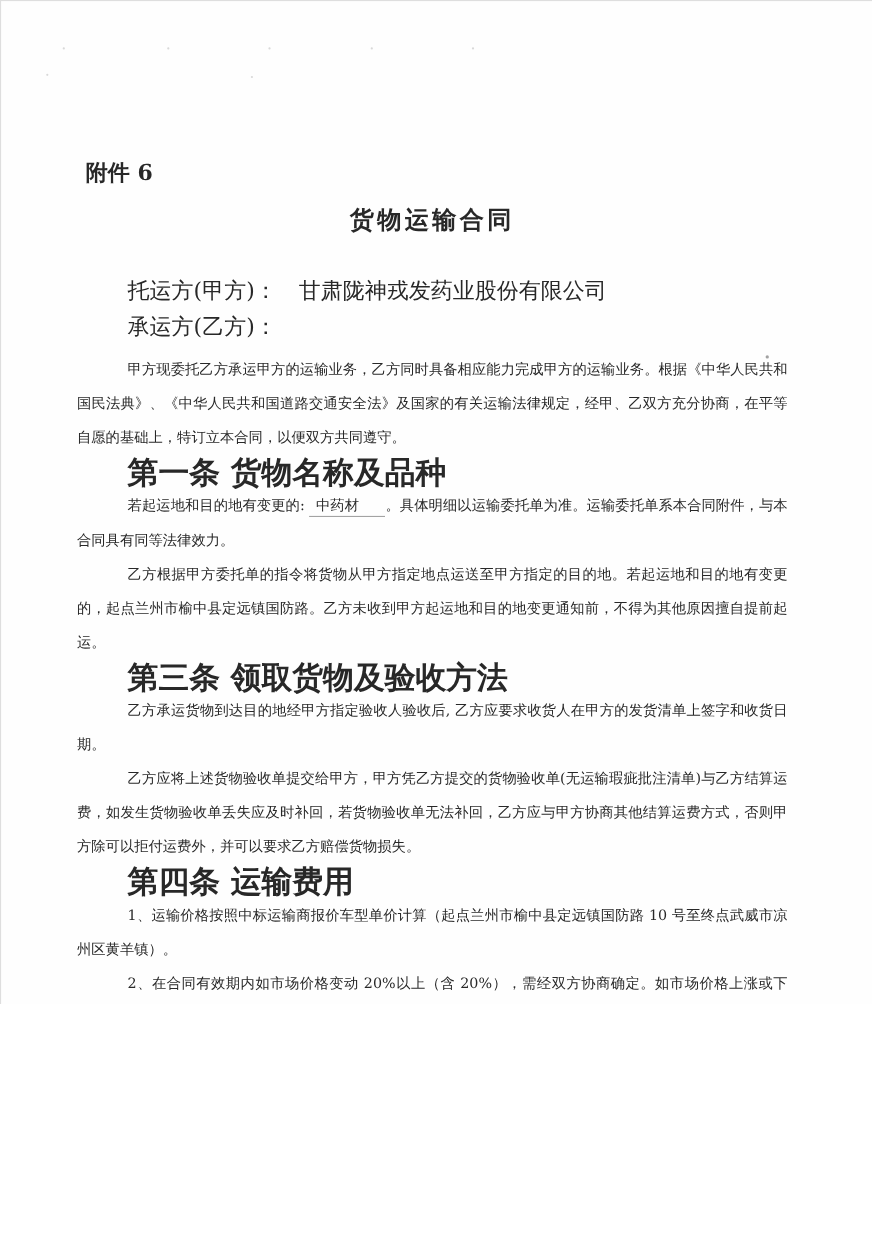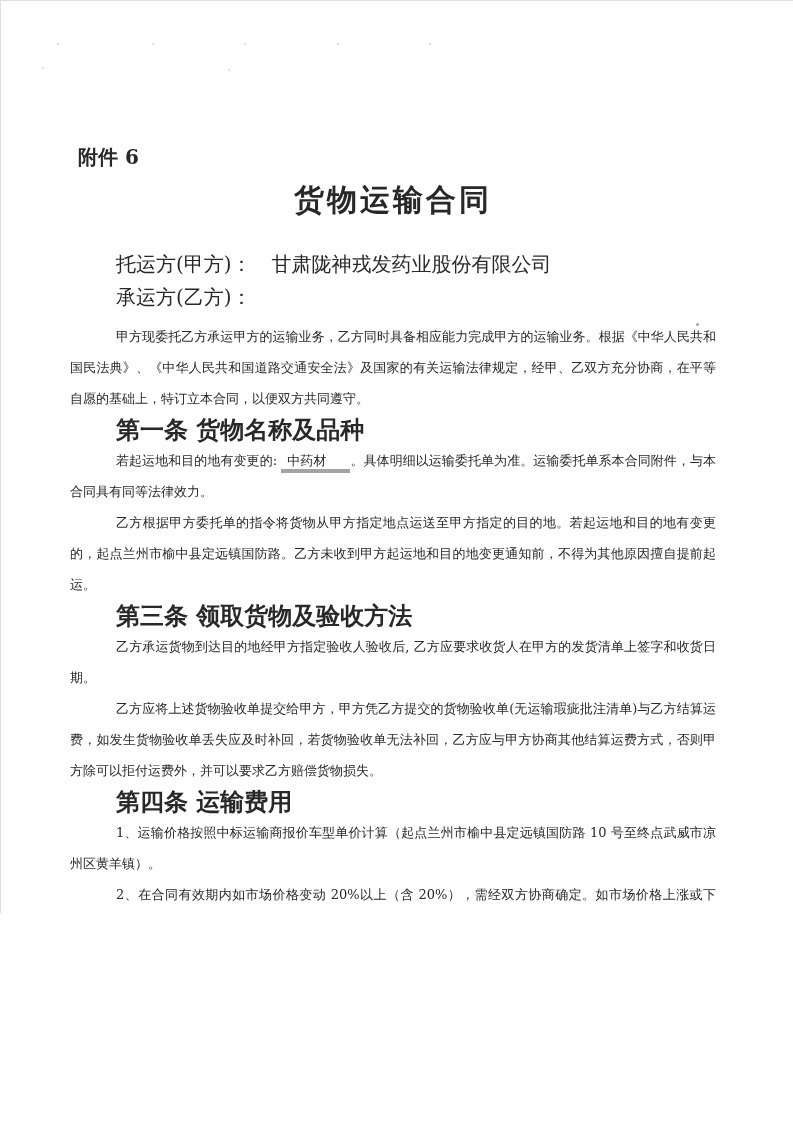--- a/index.html
+++ b/index.html
@@ -10,31 +10,31 @@
     background-color:#fefefe;
     overflow:hidden;
     font-family:"DejaVu Serif","Liberation Serif",serif;
     color:#282828;
   }
   .scan-edge-top{position:absolute;top:0;left:0;width:100%;height:1px;background:#dedede;}
   .scan-edge-left{position:absolute;top:0;left:0;width:1px;height:100%;background:#dedede;}
   .content{position:absolute;left:70px;top:145px;width:646px;}
   .attachment{font-size:20px;font-weight:bold;line-height:24px;margin-left:8px;}
   .title{
-    font-size:30px;font-weight:bold;text-align:center;
+    font-size:22px;font-weight:bold;text-align:center;
     margin:16px 0 0 0;line-height:30px;letter-spacing:3px;
   }
   .parties{margin-top:33px;}
   .party-line{font-size:20px;line-height:33px;padding-left:46px;}
   .party-value{margin-left:20px;}
   .body-text{margin-top:7px;}
   .para{font-size:13px;line-height:31px;text-align:justify;margin:0;}
   .indent{text-indent:46px;}
-  .heading{font-size:24px;font-weight:bold;line-height:31px;padding-left:46px;}
-  .underline{border-bottom:4px solid #a3a3a3;padding:0 24px 1px 6px;}
+  .heading{font-size:28px;font-weight:bold;line-height:31px;padding-left:46px;}
+  .underline{border-bottom:1px solid #a3a3a3;padding:0 24px 1px 6px;}
   .speck{position:absolute;width:2px;height:2px;border-radius:50%;background:#bfbfbf;opacity:.6;}
   .speck.dark{width:3px;height:3px;background:#8a8a8a;opacity:.8;}
 </style>
 </head>
 <body>
 
 <div class="page">
   <div class="scan-edge-top"></div>
   <div class="scan-edge-left"></div>
 

